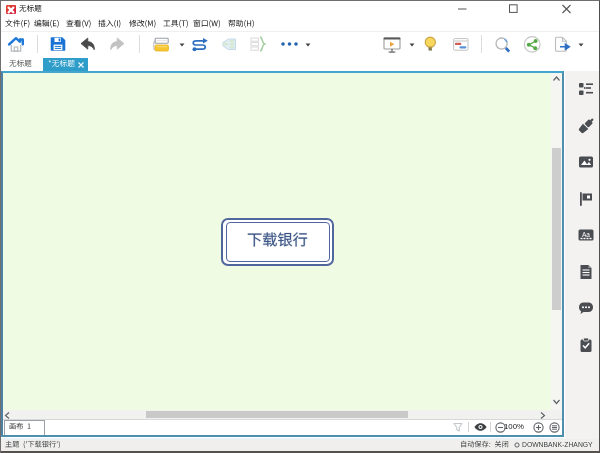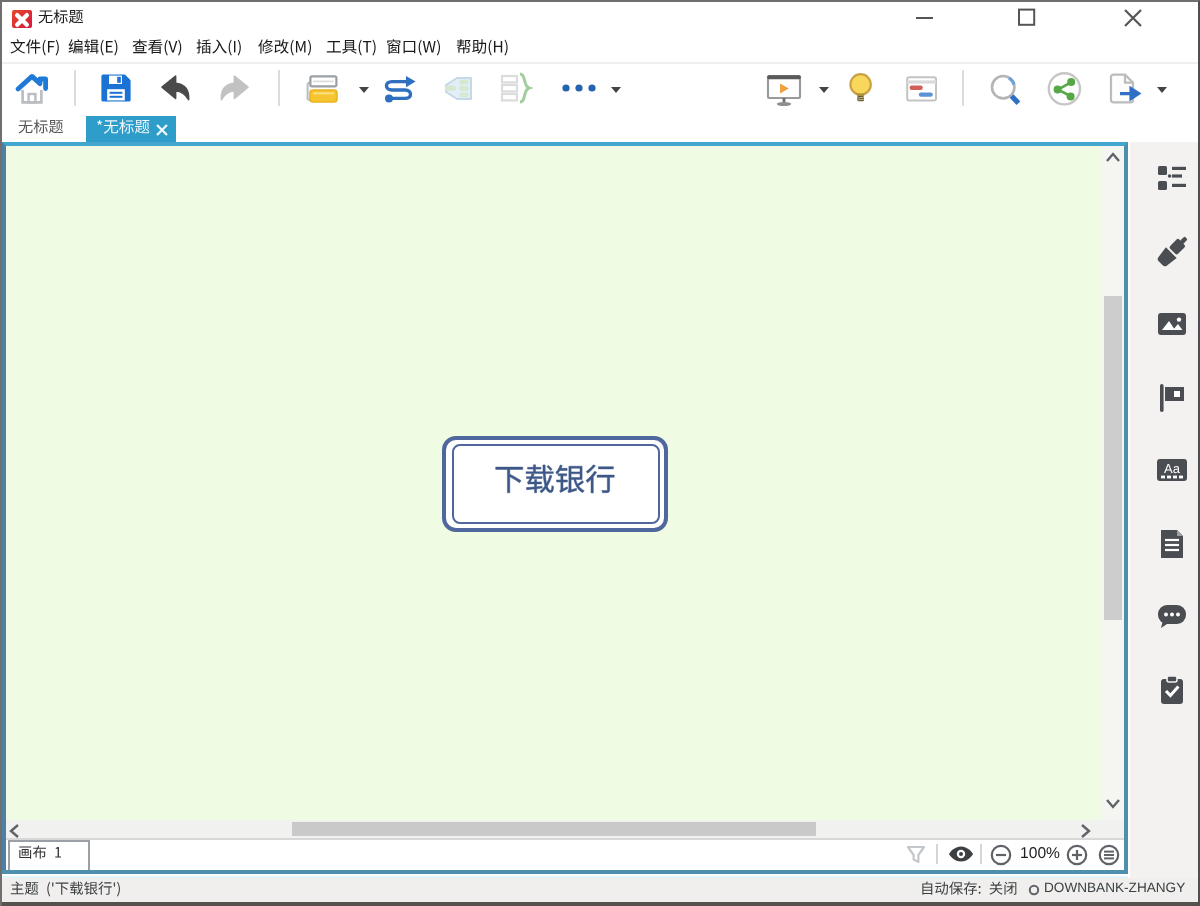--- a/index.html
+++ b/index.html
@@ -283,21 +283,21 @@
 <svg class="abs" style="left:473px;top:420.5px" width="13" height="10" viewBox="0 0 13 10">
     <path d="M6.5 1.2 C9.8 1.2 12 4 12.5 5 C12 6 9.8 8.8 6.5 8.8 C3.2 8.8 1 6 0.5 5 C1 4 3.2 1.2 6.5 1.2 Z" fill="#3c4043"></path>
     <circle cx="6.5" cy="5" r="2.1" fill="#fff"></circle>
     <circle cx="6.5" cy="5" r="1" fill="#3c4043"></circle>
   </svg>
 <div class="abs" style="left:489px;top:420.5px;width:1px;height:10px;background:#d5d5d5"></div>
 <svg class="abs" style="left:494px;top:420.5px" width="11" height="11" viewBox="0 0 11 11">
     <circle cx="5.5" cy="5.5" r="4.6" fill="none" stroke="#5f6368" stroke-width="1.1"></circle>
     <line x1="3" y1="5.5" x2="8" y2="5.5" stroke="#5f6368" stroke-width="1.1"></line>
   </svg>
-<div class="abs" style="left:503px;top:420px;width:26px;height:11px;font-size:7.8px;color:#202124;text-align:right;line-height:11px;white-space:nowrap">100%</div>
+<div class="abs" style="left:503px;top:420px;width:26px;height:11px;font-size:7.8px;color:#202124;text-align:left;line-height:11px;white-space:nowrap">100%</div>
 <svg class="abs" style="left:532px;top:420.5px" width="11" height="11" viewBox="0 0 11 11">
     <circle cx="5.5" cy="5.5" r="4.6" fill="none" stroke="#5f6368" stroke-width="1.1"></circle>
     <line x1="3" y1="5.5" x2="8" y2="5.5" stroke="#5f6368" stroke-width="1.1"></line>
     <line x1="5.5" y1="3" x2="5.5" y2="8" stroke="#5f6368" stroke-width="1.1"></line>
   </svg>
 <svg class="abs" style="left:548px;top:420.5px" width="11" height="11" viewBox="0 0 11 11">
     <circle cx="5.5" cy="5.5" r="4.6" fill="none" stroke="#5f6368" stroke-width="1.1"></circle>
     <line x1="3" y1="3.8" x2="8" y2="3.8" stroke="#5f6368" stroke-width="1"></line>
     <line x1="3" y1="5.5" x2="8" y2="5.5" stroke="#5f6368" stroke-width="1"></line>
     <line x1="3" y1="7.2" x2="8" y2="7.2" stroke="#5f6368" stroke-width="1"></line>

